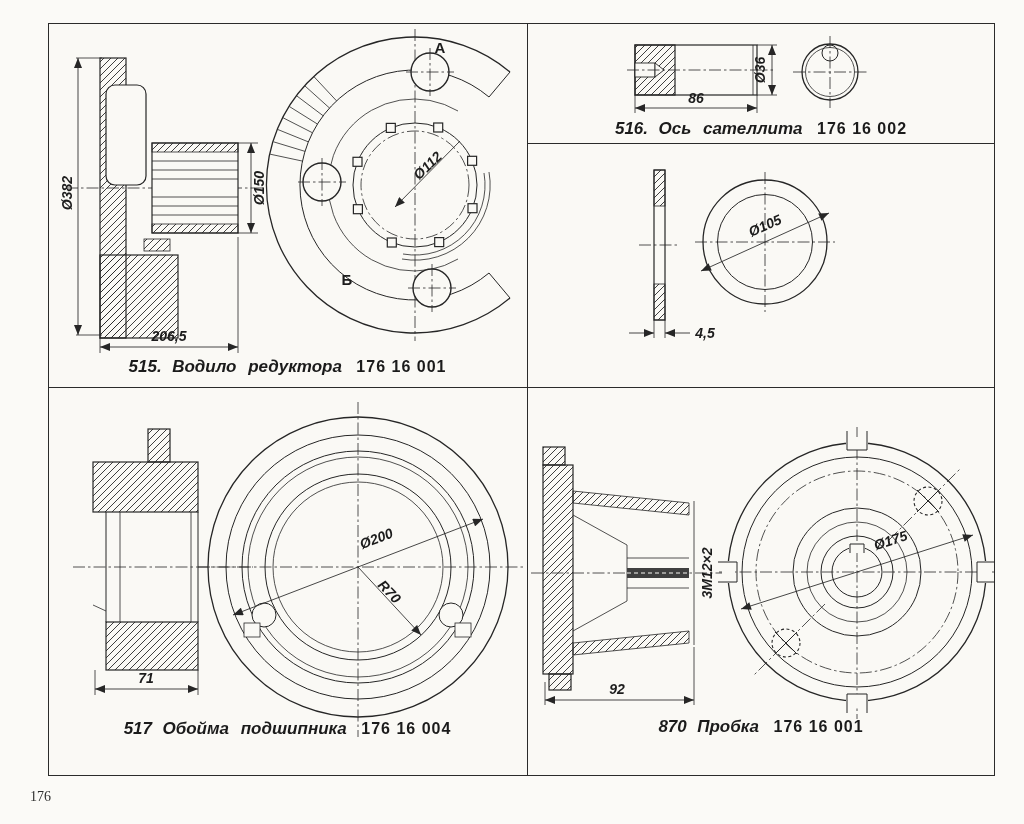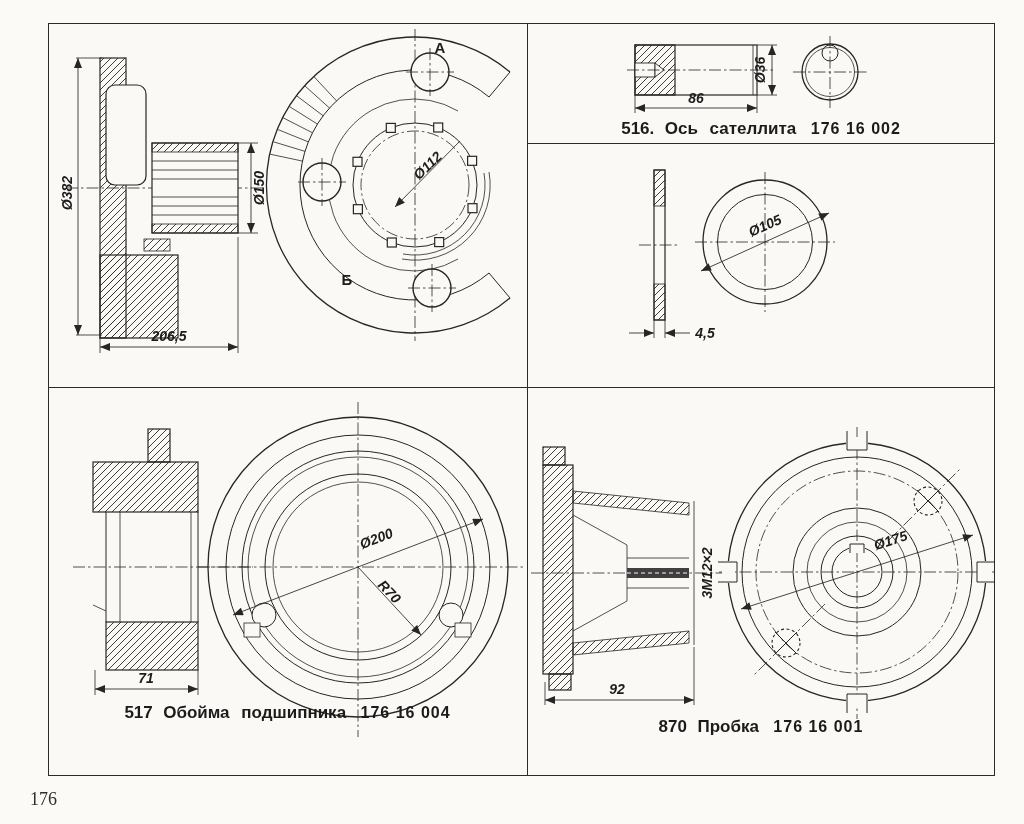--- a/index.html
+++ b/index.html
@@ -6,25 +6,25 @@
   #sheet{position:relative;width:1024px;height:824px;background:#fbfaf7;overflow:hidden;
          font-family:"Liberation Sans",sans-serif;}
   .frame{position:absolute;left:48px;top:23px;width:947px;height:753px;
          border:1.6px solid #2b2b2b;box-sizing:border-box;background:#faf9f5;}
   .vdiv{position:absolute;left:527px;top:23px;height:753px;width:0;border-left:1.6px solid #2b2b2b;}
   .hdiv1{position:absolute;left:527px;top:143px;width:468px;height:0;border-top:1.6px solid #2b2b2b;}
   .hdiv2{position:absolute;left:48px;top:387px;width:947px;height:0;border-top:1.6px solid #2b2b2b;}
   .cell{position:absolute;}
   .cell svg{position:absolute;left:0;top:0;}
   .caption{position:absolute;left:0;width:100%;text-align:center;color:#1b1b1b;white-space:nowrap;}
-  .cnum,.cname{font-weight:bold;font-size:17px;}
+  .cnum,.cname{font-style:italic;font-weight:bold;font-size:17px;}
   .cname{word-spacing:7px;margin-left:6px;}
   .ccode{font-style:normal;font-weight:600;font-size:16px;letter-spacing:1px;margin-left:10px;margin-top:26px;}
   .pageno{position:absolute;left:30px;top:789px;font-family:"Liberation Serif",serif;
-          font-size:18px;color:#2e2e2e;}
+          font-size:14px;color:#2e2e2e;}
   
   .part{fill:#faf9f5;stroke:#262626;stroke-width:1.2;}
   .hatched{fill:url(#hatch);stroke:#262626;stroke-width:1.2;}
   .hatched2{fill:url(#hatch);stroke:#262626;stroke-width:0.8;}
   .ln{fill:none;stroke:#262626;stroke-width:1.3;}
   .med{fill:none;stroke:#262626;stroke-width:1.0;}
   .thin{fill:none;stroke:#262626;stroke-width:0.8;}
   .cl{fill:none;stroke:#262626;stroke-width:0.8;stroke-dasharray:12 3 2.5 3;}
   .dashc{fill:none;stroke:#262626;stroke-width:1.1;stroke-dasharray:3 2.5;}
   .dim{fill:none;stroke:#262626;stroke-width:0.85;}
@@ -117,20 +117,25 @@
         <line class="cl" x1="250" y1="159" x2="298" y2="159"></line>
           <line class="cl" x1="274" y1="135" x2="274" y2="183"></line>
         <line class="cl" x1="360" y1="265" x2="408" y2="265"></line>
           <line class="cl" x1="384" y1="241" x2="384" y2="289"></line>
         <line class="dim" x1="412" y1="118" x2="347" y2="184" marker-end="url(#arr)"></line>
         <text class="dim-t" transform="translate(383 146) rotate(-44)">Ø112</text>
         <text class="lbl" x="392" y="30">А</text>
         <text class="lbl" x="299" y="262">Б</text>
       </g>
     </svg>
+    <div class="caption" style="top:334px">
+      <span class="cnum">515.</span>
+      <span class="cname">Водило редуктора</span>
+      <span class="ccode">176 16 001</span>
+    </div>
   </div>
 
   <div class="cell" style="left:527px;top:23px;width:468px;height:120px">
     <svg width="468" height="120" viewBox="0 0 468 120">
       <g>
         <rect class="part" x="108" y="22" width="122" height="50"></rect>
         <rect class="hatched" x="108" y="22" width="40" height="50"></rect>
         <rect class="part" x="108" y="40" width="20" height="14" style="stroke-width:0.9"></rect>
         <path class="part" d="M128,40 L137,47 L128,54 Z" style="stroke-width:0.9"></path>
         <line class="thin" x1="226" y1="22" x2="226" y2="72"></line>
@@ -212,21 +217,21 @@
         <circle class="part" cx="216" cy="228" r="12" style="stroke-width:1"></circle>
         <circle class="part" cx="403" cy="228" r="12" style="stroke-width:1"></circle>
         <rect class="part" x="196" y="236" width="16" height="14" style="stroke-width:0.8"></rect>
         <rect class="part" x="407" y="236" width="16" height="14" style="stroke-width:0.8"></rect>
         <line class="dim" x1="185" y1="228" x2="435" y2="132" marker-start="url(#arr)" marker-end="url(#arr)"></line>
         <text class="dim-t" transform="translate(330 156) rotate(-21)">Ø200</text>
         <line class="dim" x1="310" y1="180" x2="373" y2="248" marker-end="url(#arr)"></line>
         <text class="dim-t" transform="translate(338 208) rotate(46)">R70</text>
       </g>
     </svg>
-    <div class="caption" style="top:316px">
+    <div class="caption" style="top:332px">
       <span class="cnum">517</span>
       <span class="cname">Обойма подшипника</span>
       <span class="ccode">176 16 004</span>
     </div>
   </div>
 
   <div class="cell" style="left:527px;top:387px;width:468px;height:389px">
     <svg width="468" height="389" viewBox="0 0 468 389">
       <g>
         <line class="cl" x1="4" y1="186" x2="200" y2="186"></line>

